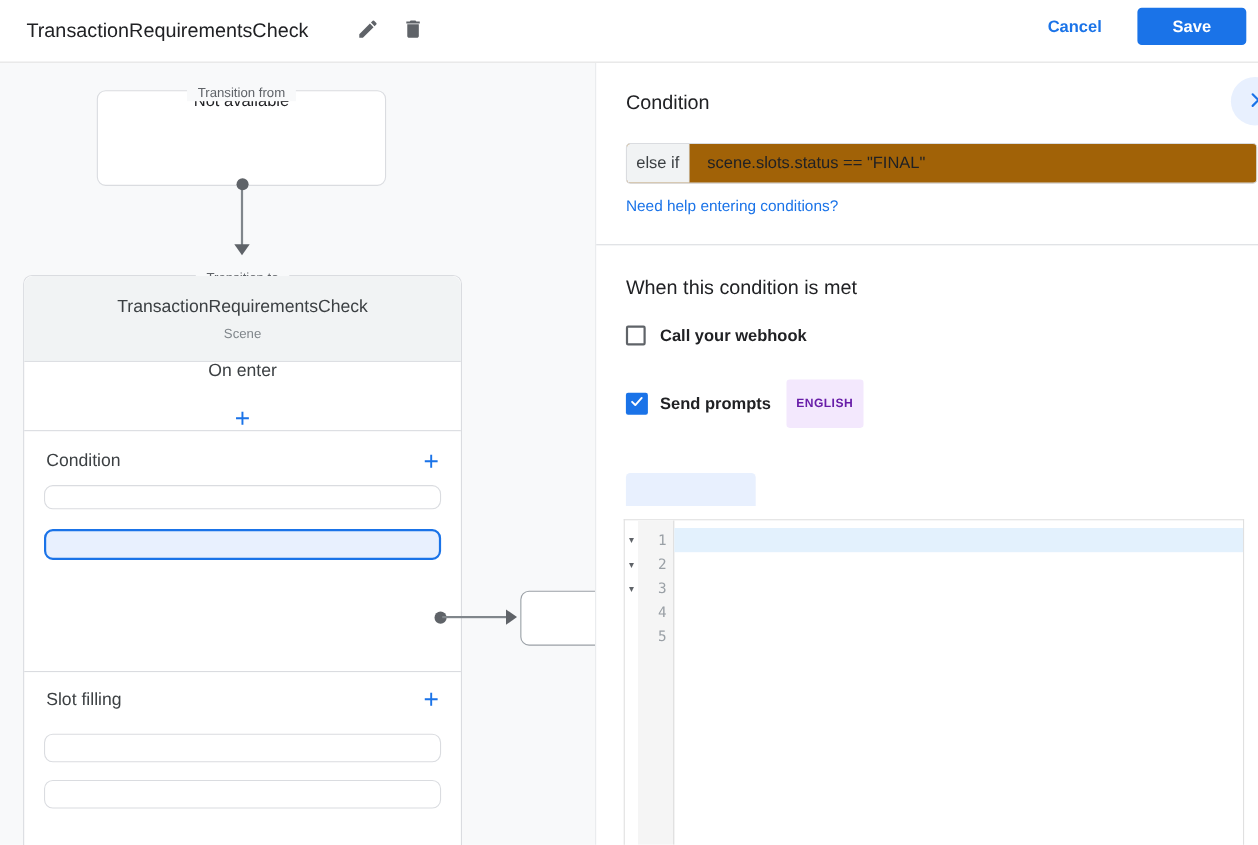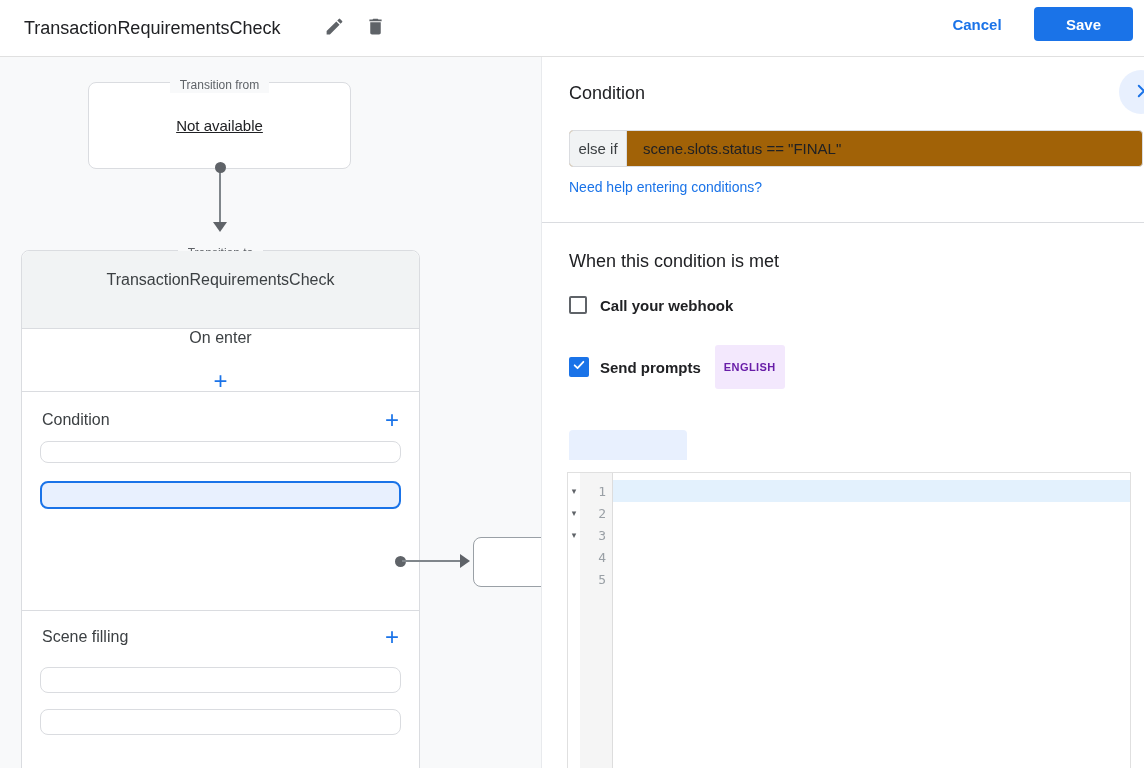--- a/index.html
+++ b/index.html
@@ -23,22 +23,22 @@
     font-family:"Liberation Sans", sans-serif; }
 
   
   #canvas { position:absolute; left:0; top:57px; width:541px; height:711px; background:#f8f9fa; }
 
   .legend { position:absolute; top:-8px; left:0; right:0; text-align:center; pointer-events:none; }
   .legend span { display:inline-block; background:#f8f9fa; padding:0 10px; font-size:12px;
     color:#5f6368; line-height:15px; }
 
   #tf-box { position:absolute; left:88px; top:25px; width:263px; height:87px; background:#fff;
-    border:1px solid #dadce0; border-radius:8px; display:flex; align-items:center;
-    justify-content:center;text-decoration:underline; }
+    border:1px solid #dadce0; border-radius:8px; display:flex; 
+    justify-content:center; }
   #tf-value { font-size:15px; color:#202124; }
 
   .v-line { position:absolute; left:219px; top:111px; width:2px; height:56px; background:#80868b; }
   .dot { position:absolute; width:11px; height:11px; border-radius:50%; background:#5f6368; }
   #arrow1-dot { left:215px; top:105px; }
   .arrow-down { position:absolute; left:213px; top:165px; width:0; height:0;
     border-left:7px solid transparent; border-right:7px solid transparent; border-top:10px solid #5f6368; }
 
   #scene-card { position:absolute; left:21px; top:193px; width:399px; height:600px; background:#fff;
     border:1px solid #dadce0; border-radius:8px; }
@@ -171,20 +171,21 @@
   <div class="v-line"></div>
   <div class="dot" id="arrow1-dot"></div>
   <div class="arrow-down"></div>
 
   <div id="scene-card">
     <div class="legend">
       <span>Transition to</span></div>
 
     <div id="card-header">
       <div id="card-title">TransactionRequirementsCheck</div>
+      <div id="card-subtitle">Scene</div>
     </div>
 
     <div class="section-row" id="row-onenter">
       <span class="section-label">On enter</span>
       <button class="plus">+</button>
     </div>
 
     <div id="sec-condition">
       <div class="section-row" id="row-condition">
         <span class="section-label">Condition</span>
@@ -197,21 +198,21 @@
             <div></div>
           </div>
           <div class="cond-box selected">
             <div></div>
           </div>
       </div>
     </div>
 
     <div id="sec-slot">
       <div class="section-row" id="row-slot">
-        <span class="section-label">Scene filling</span>
+        <span class="section-label">Slot filling</span>
         <button class="plus">+</button>
       </div>
       <div id="slot-items">
         <div class="slot-box"></div>
           <div class="slot-box"></div>
       </div>
     </div>
   </div>
 
   <div class="dot" id="conn-dot"></div>

